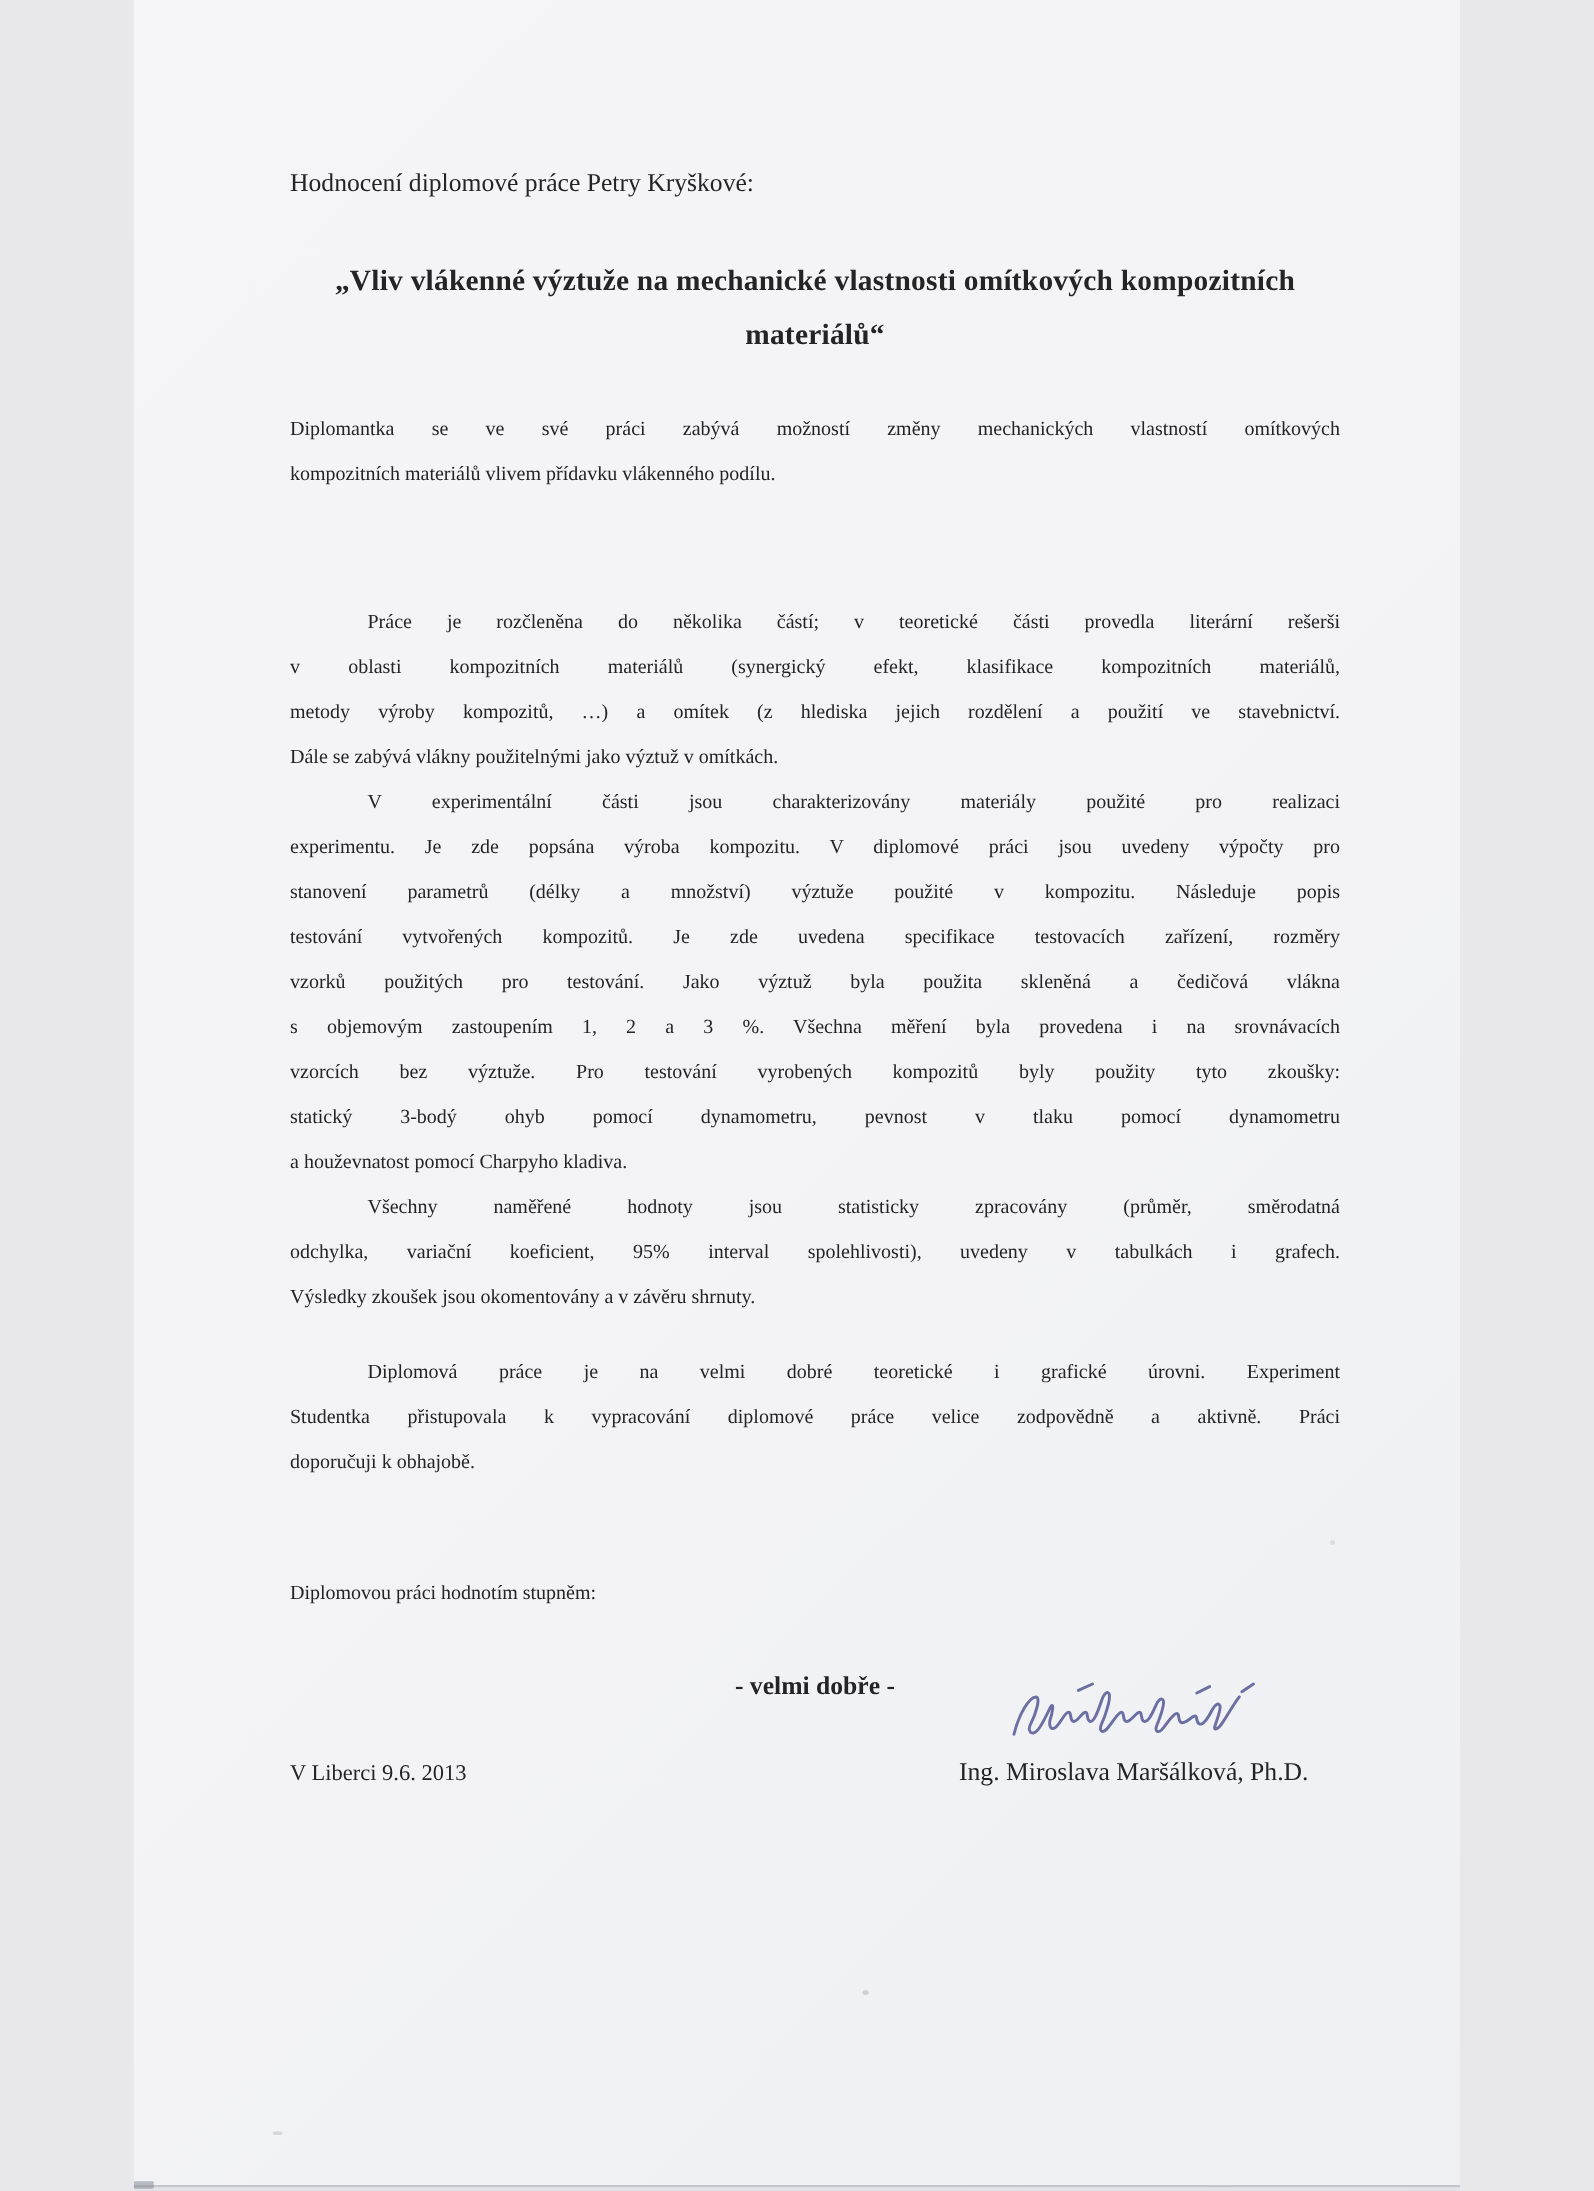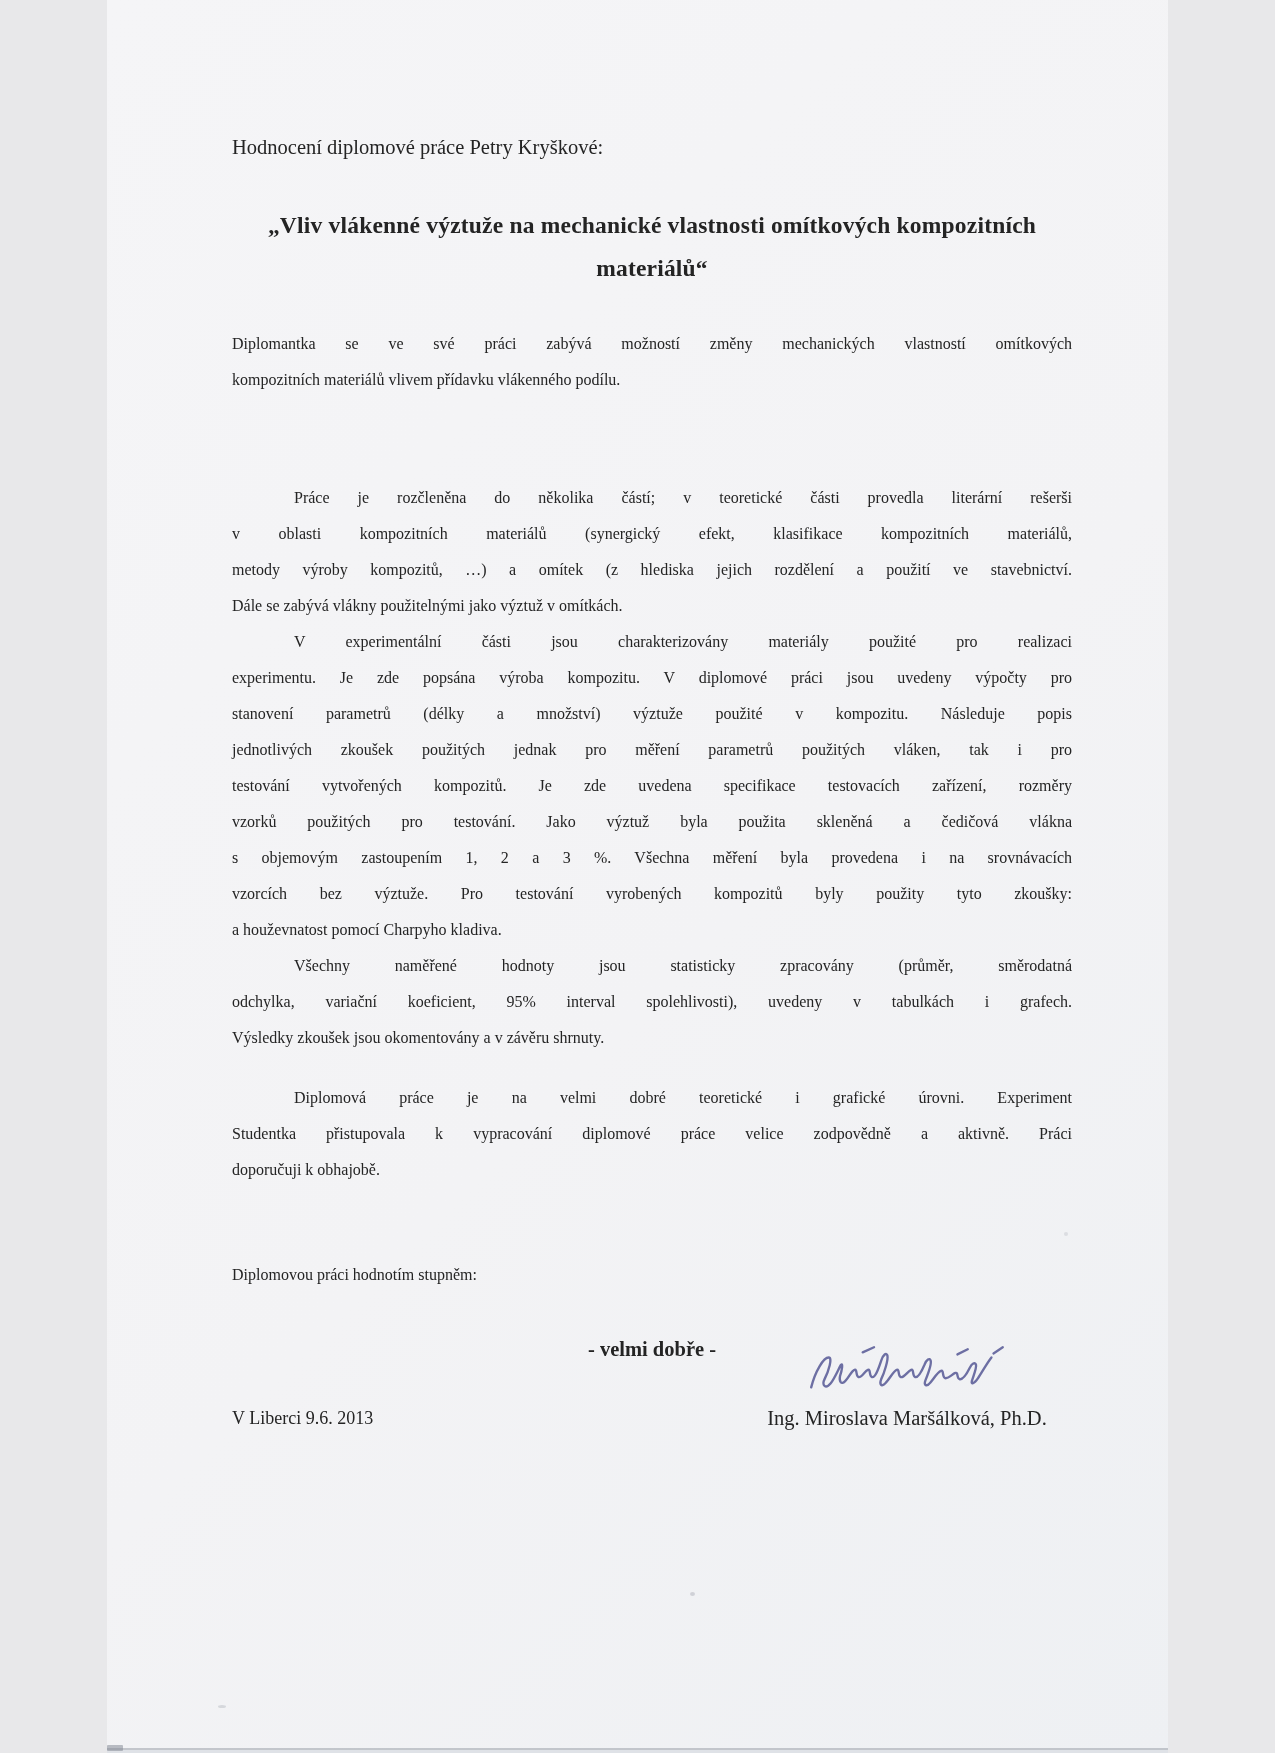--- a/index.html
+++ b/index.html
@@ -104,25 +104,25 @@
     <div>
         <div class="line indent">Práce je rozčleněna do několika částí; v teoretické části provedla literární rešerši</div>
         <div class="line">v oblasti kompozitních materiálů (synergický efekt, klasifikace kompozitních materiálů,</div>
         <div class="line">metody výroby kompozitů, …) a omítek (z hlediska jejich rozdělení a použití ve stavebnictví.</div>
         <div class="line last">Dále se zabývá vlákny použitelnými jako výztuž v omítkách.</div>
       </div>
     <div>
         <div class="line indent">V experimentální části jsou charakterizovány materiály použité pro realizaci</div>
         <div class="line">experimentu. Je zde popsána výroba kompozitu. V diplomové práci jsou uvedeny výpočty pro</div>
         <div class="line">stanovení parametrů (délky a množství) výztuže použité v kompozitu. Následuje popis</div>
-        <div class="line">jednotlivých zkoušek použitých jednak pro měření parametrů použitých vláken, tak i pro</div>
         <div class="line">testování vytvořených kompozitů. Je zde uvedena specifikace testovacích zařízení, rozměry</div>
         <div class="line">vzorků použitých pro testování. Jako výztuž byla použita skleněná a čedičová vlákna</div>
         <div class="line">s objemovým zastoupením 1, 2 a 3 %. Všechna měření byla provedena i na srovnávacích</div>
         <div class="line">vzorcích bez výztuže. Pro testování vyrobených kompozitů byly použity tyto zkoušky:</div>
+        <div class="line">statický 3-bodý ohyb pomocí dynamometru, pevnost v tlaku pomocí dynamometru</div>
         <div class="line last">a houževnatost pomocí Charpyho kladiva.</div>
       </div>
     <div>
         <div class="line indent">Všechny naměřené hodnoty jsou statisticky zpracovány (průměr, směrodatná</div>
         <div class="line">odchylka, variační koeficient, 95% interval spolehlivosti), uvedeny v tabulkách i grafech.</div>
         <div class="line last">Výsledky zkoušek jsou okomentovány a v závěru shrnuty.</div>
       </div>
   </div>
 
   <div class="textblock p-concl">

